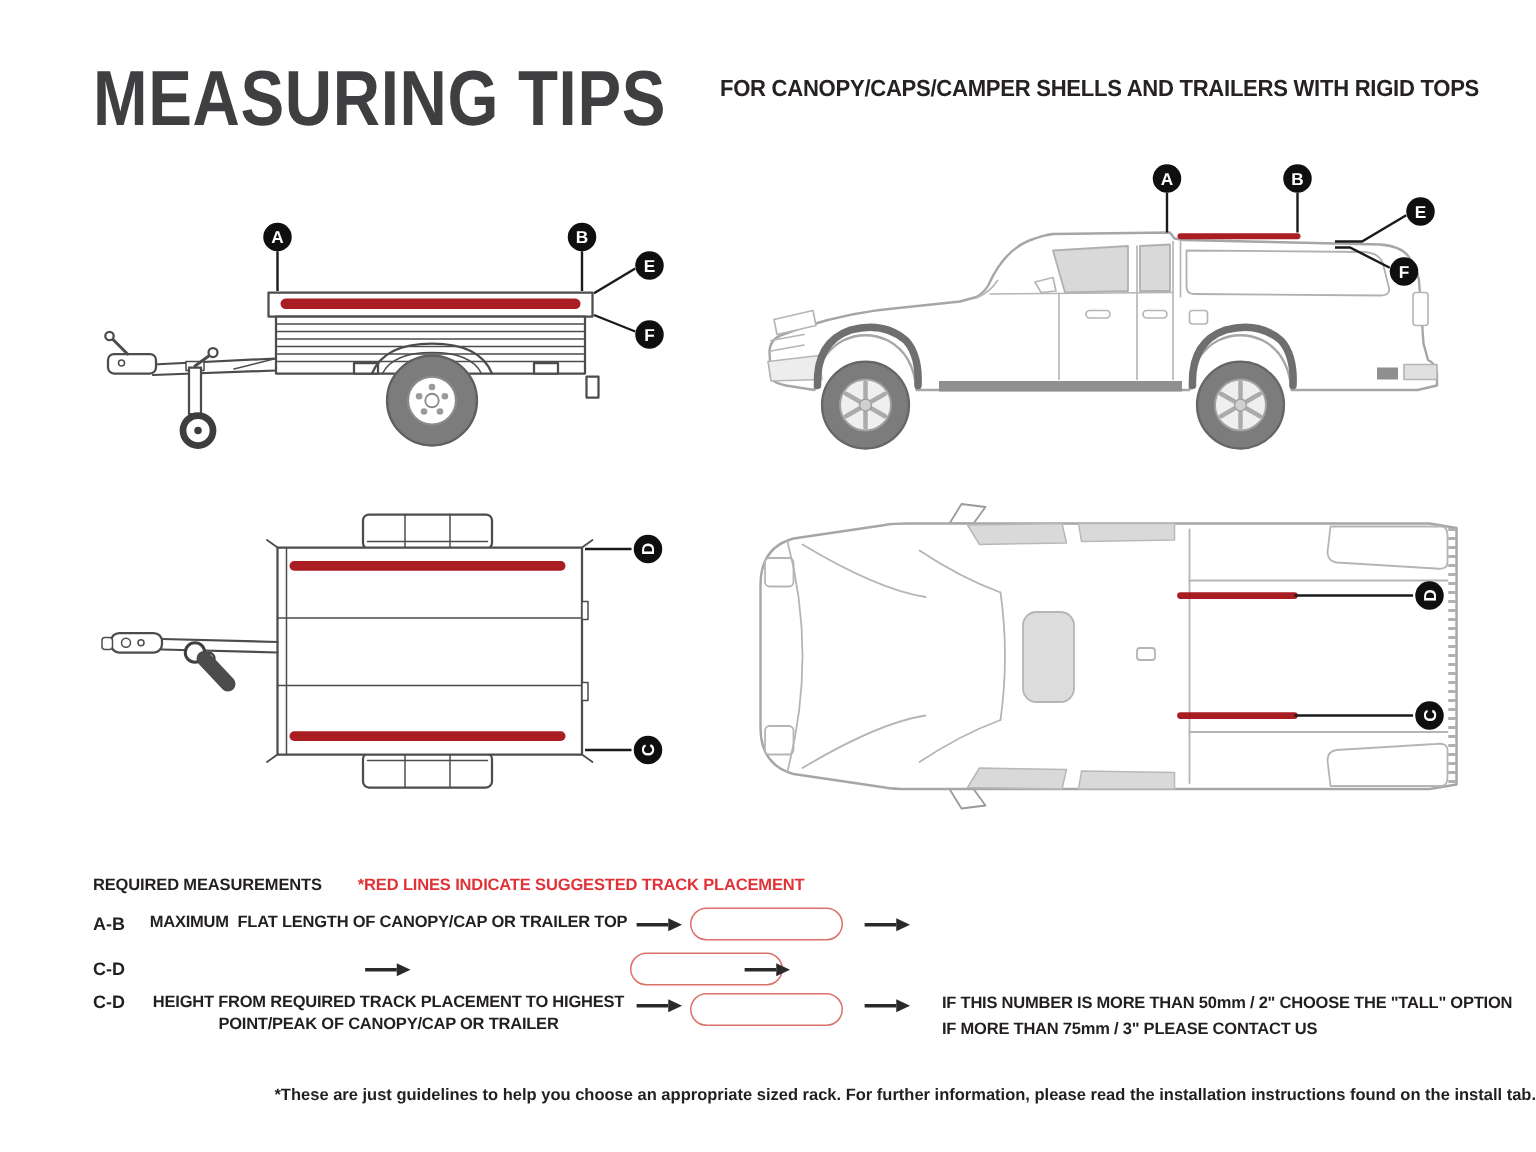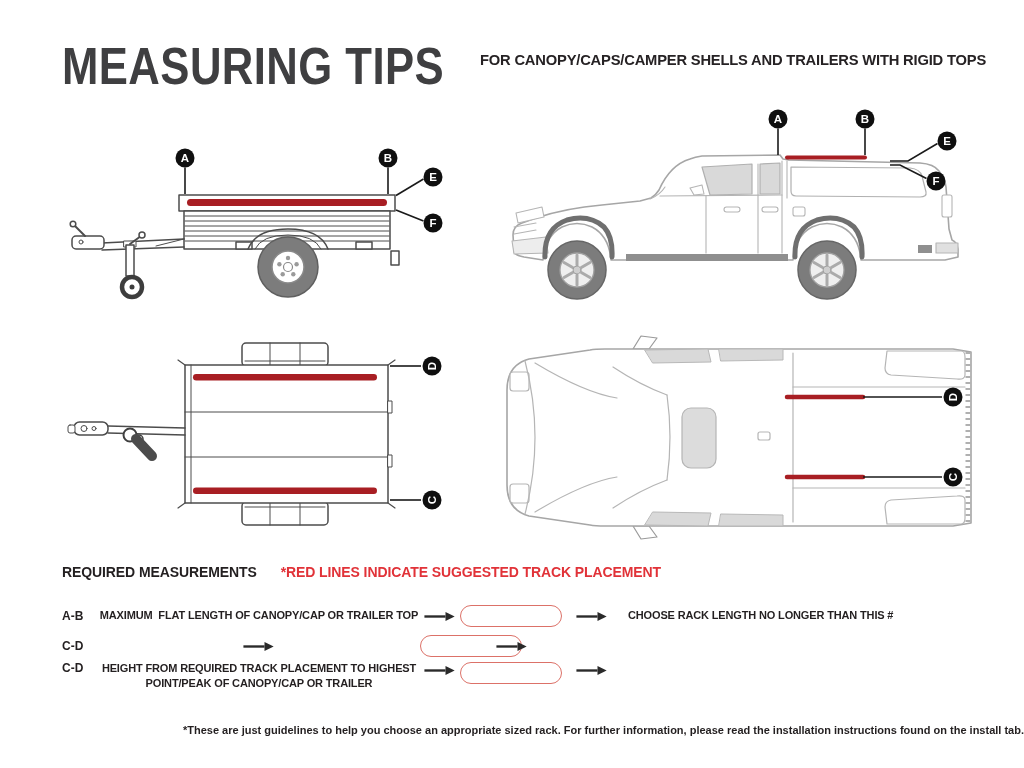--- a/index.html
+++ b/index.html
@@ -20,21 +20,21 @@
   svg.diagram{position:absolute;}
   #trailer-side{left:60px;top:115px;}
   #truck-side{left:490px;top:95px;}
   #trailer-top{left:60px;top:335px;}
   #truck-top{left:495px;top:335px;}
 
   .marker-text{font:700 11.5px "Liberation Sans",sans-serif;fill:#ffffff;text-anchor:middle;}
   .leader{stroke:#1a1a1a;stroke-width:1.6;fill:none;}
   .mcirc{fill:#0f0f0f;}
 
-  .m-head{position:absolute;left:62px;top:564px;font-size:14px;font-weight:700;letter-spacing:-0.1px;}
+  .m-head{position:absolute;left:62px;top:584px;font-size:11px;font-weight:700;letter-spacing:-0.1px;}
   .m-head .note{color:#e13238;margin-left:24px;}
 
   .m-rows{position:absolute;left:62px;top:601px;width:950px;}
   .m-row{display:grid;grid-template-columns:36px 322px 40px 104px 56px auto;align-items:center;min-height:30px;}
   .m-row.tall{align-items:start;}
   .m-row.tall .m-arrow{margin-top:4px;}
   .m-row.tall .m-box{margin-top:1px;}
   .m-label{font-size:12px;font-weight:700;}
   .m-desc{font-size:11px;font-weight:700;letter-spacing:-0.15px;white-space:pre-wrap;line-height:1.4;text-align:center;}
   .m-arrow{width:32px;height:11px;justify-self:center;}
@@ -349,21 +349,20 @@
     <div class="m-desc">MAXIMUM  FLAT LENGTH OF CANOPY/CAP OR TRAILER TOP</div>
     <svg class="m-arrow" viewBox="0 0 34 12">
         <line x1="0" y1="6" x2="23" y2="6"></line>
         <polygon points="23,1.2 33,6 23,10.8"></polygon>
       </svg>
     <div class="m-box"></div>
     <svg class="m-arrow" viewBox="0 0 34 12">
         <line x1="0" y1="6" x2="23" y2="6"></line>
         <polygon points="23,1.2 33,6 23,10.8"></polygon>
       </svg>
-    <div class="m-result">CHOOSE RACK LENGTH NO LONGER THAN THIS #</div>
   </div>
 
   <div class="m-row">
     <div class="m-label">C-D</div>
     <svg class="m-arrow" viewBox="0 0 34 12">
         <line x1="0" y1="6" x2="23" y2="6"></line>
         <polygon points="23,1.2 33,6 23,10.8"></polygon>
       </svg>
     <div class="m-box"></div>
     <svg class="m-arrow" viewBox="0 0 34 12">
@@ -378,17 +377,19 @@
 POINT/PEAK OF CANOPY/CAP OR TRAILER</div>
     <svg class="m-arrow" viewBox="0 0 34 12">
         <line x1="0" y1="6" x2="23" y2="6"></line>
         <polygon points="23,1.2 33,6 23,10.8"></polygon>
       </svg>
     <div class="m-box"></div>
     <svg class="m-arrow" viewBox="0 0 34 12">
         <line x1="0" y1="6" x2="23" y2="6"></line>
         <polygon points="23,1.2 33,6 23,10.8"></polygon>
       </svg>
+    <div class="m-result">IF THIS NUMBER IS MORE THAN 50mm / 2" CHOOSE THE "TALL" OPTION
+IF MORE THAN 75mm / 3" PLEASE CONTACT US</div>
   </div>
 
 </div>
 
 <div class="footnote">*These are just guidelines to help you choose an appropriate sized rack. For further information, please read the installation instructions found on the install tab.</div>
 
 </body></html>

